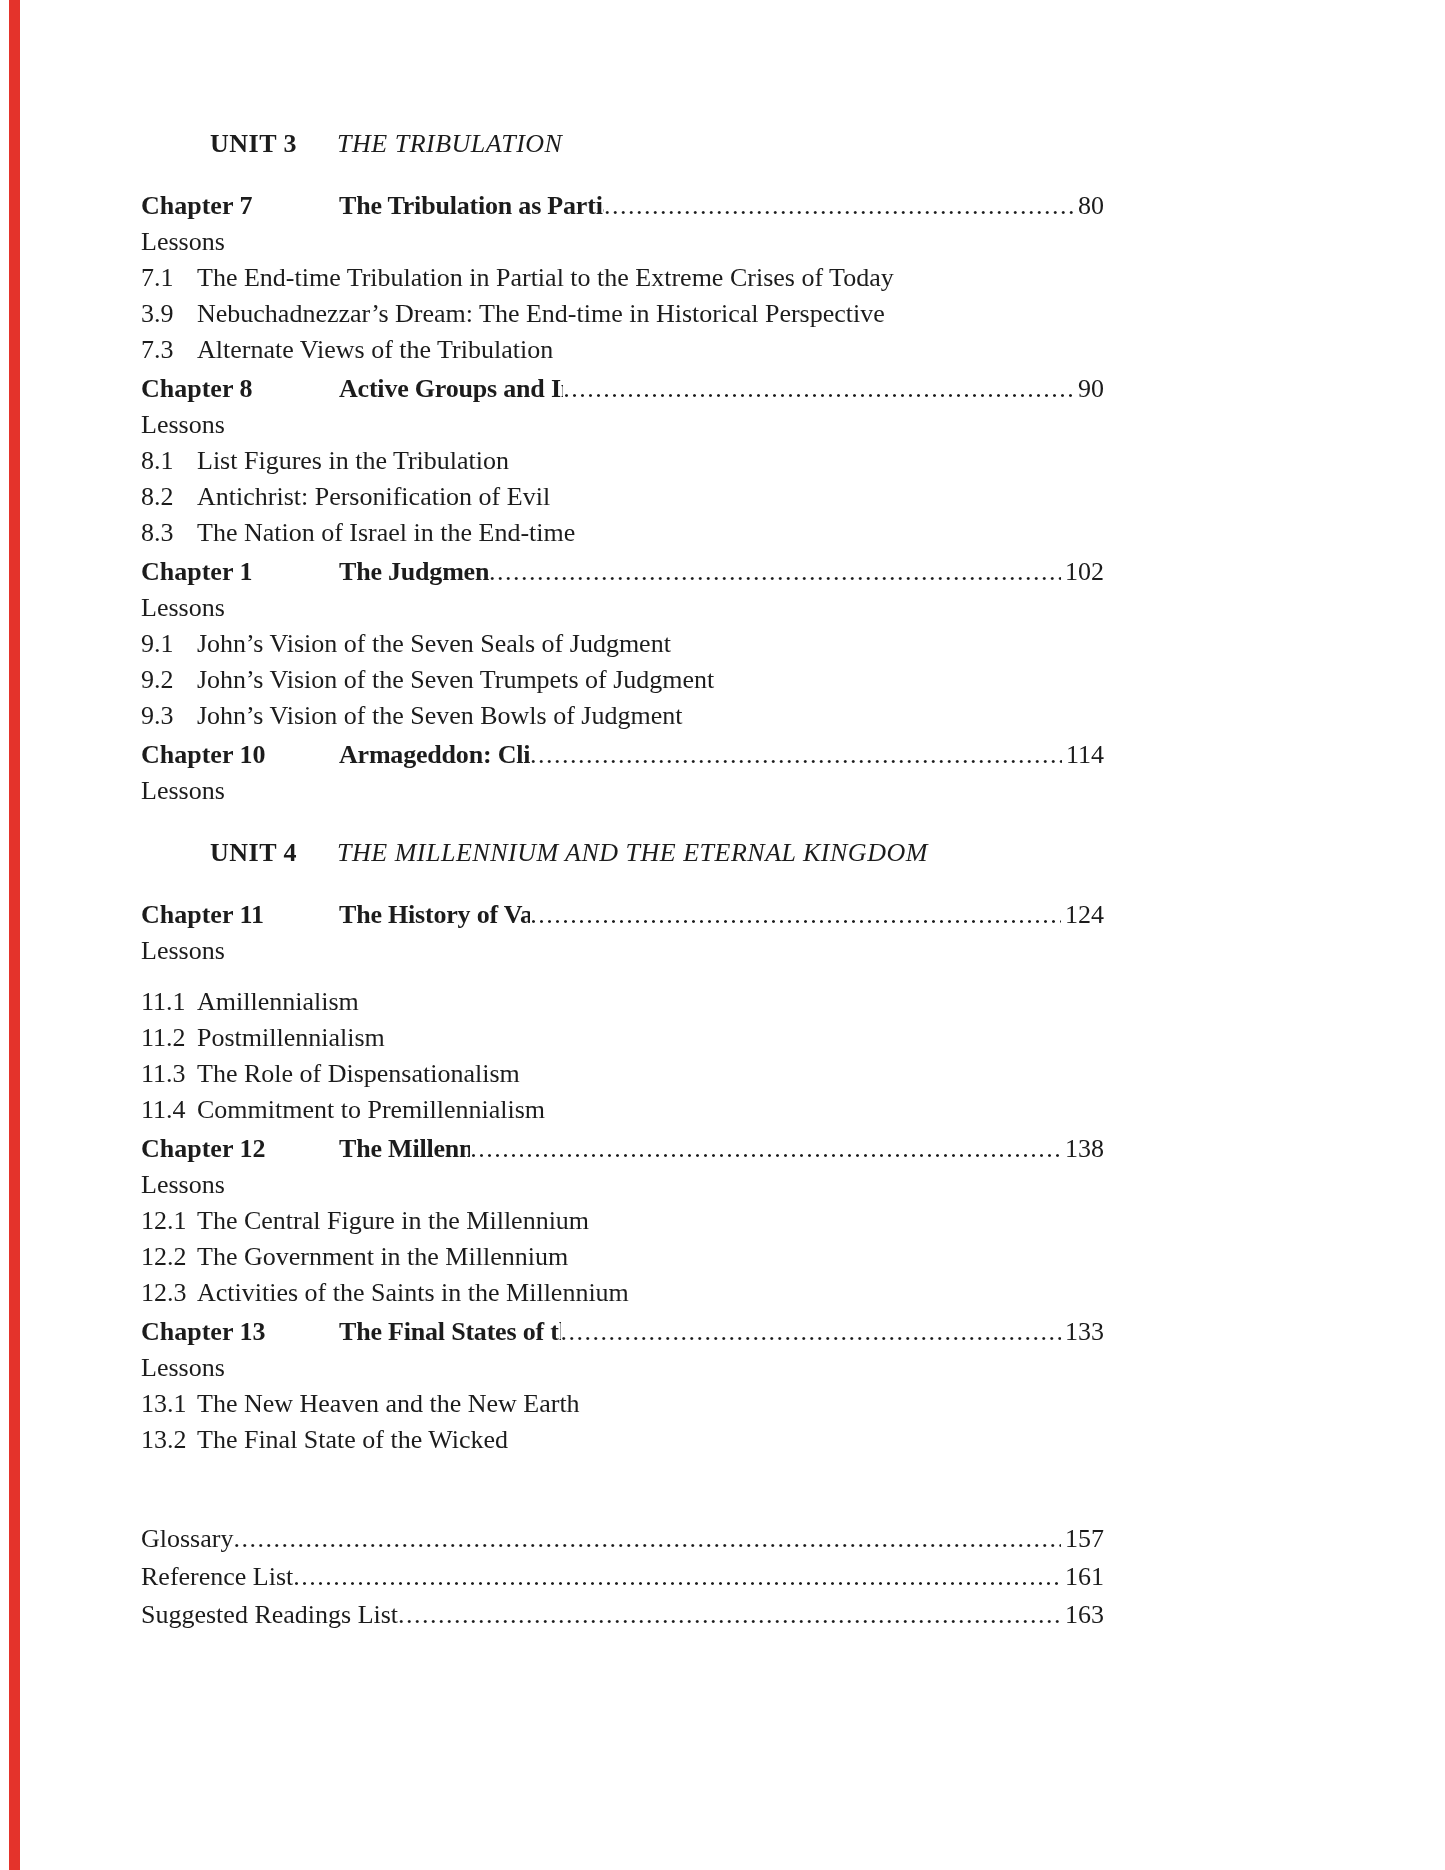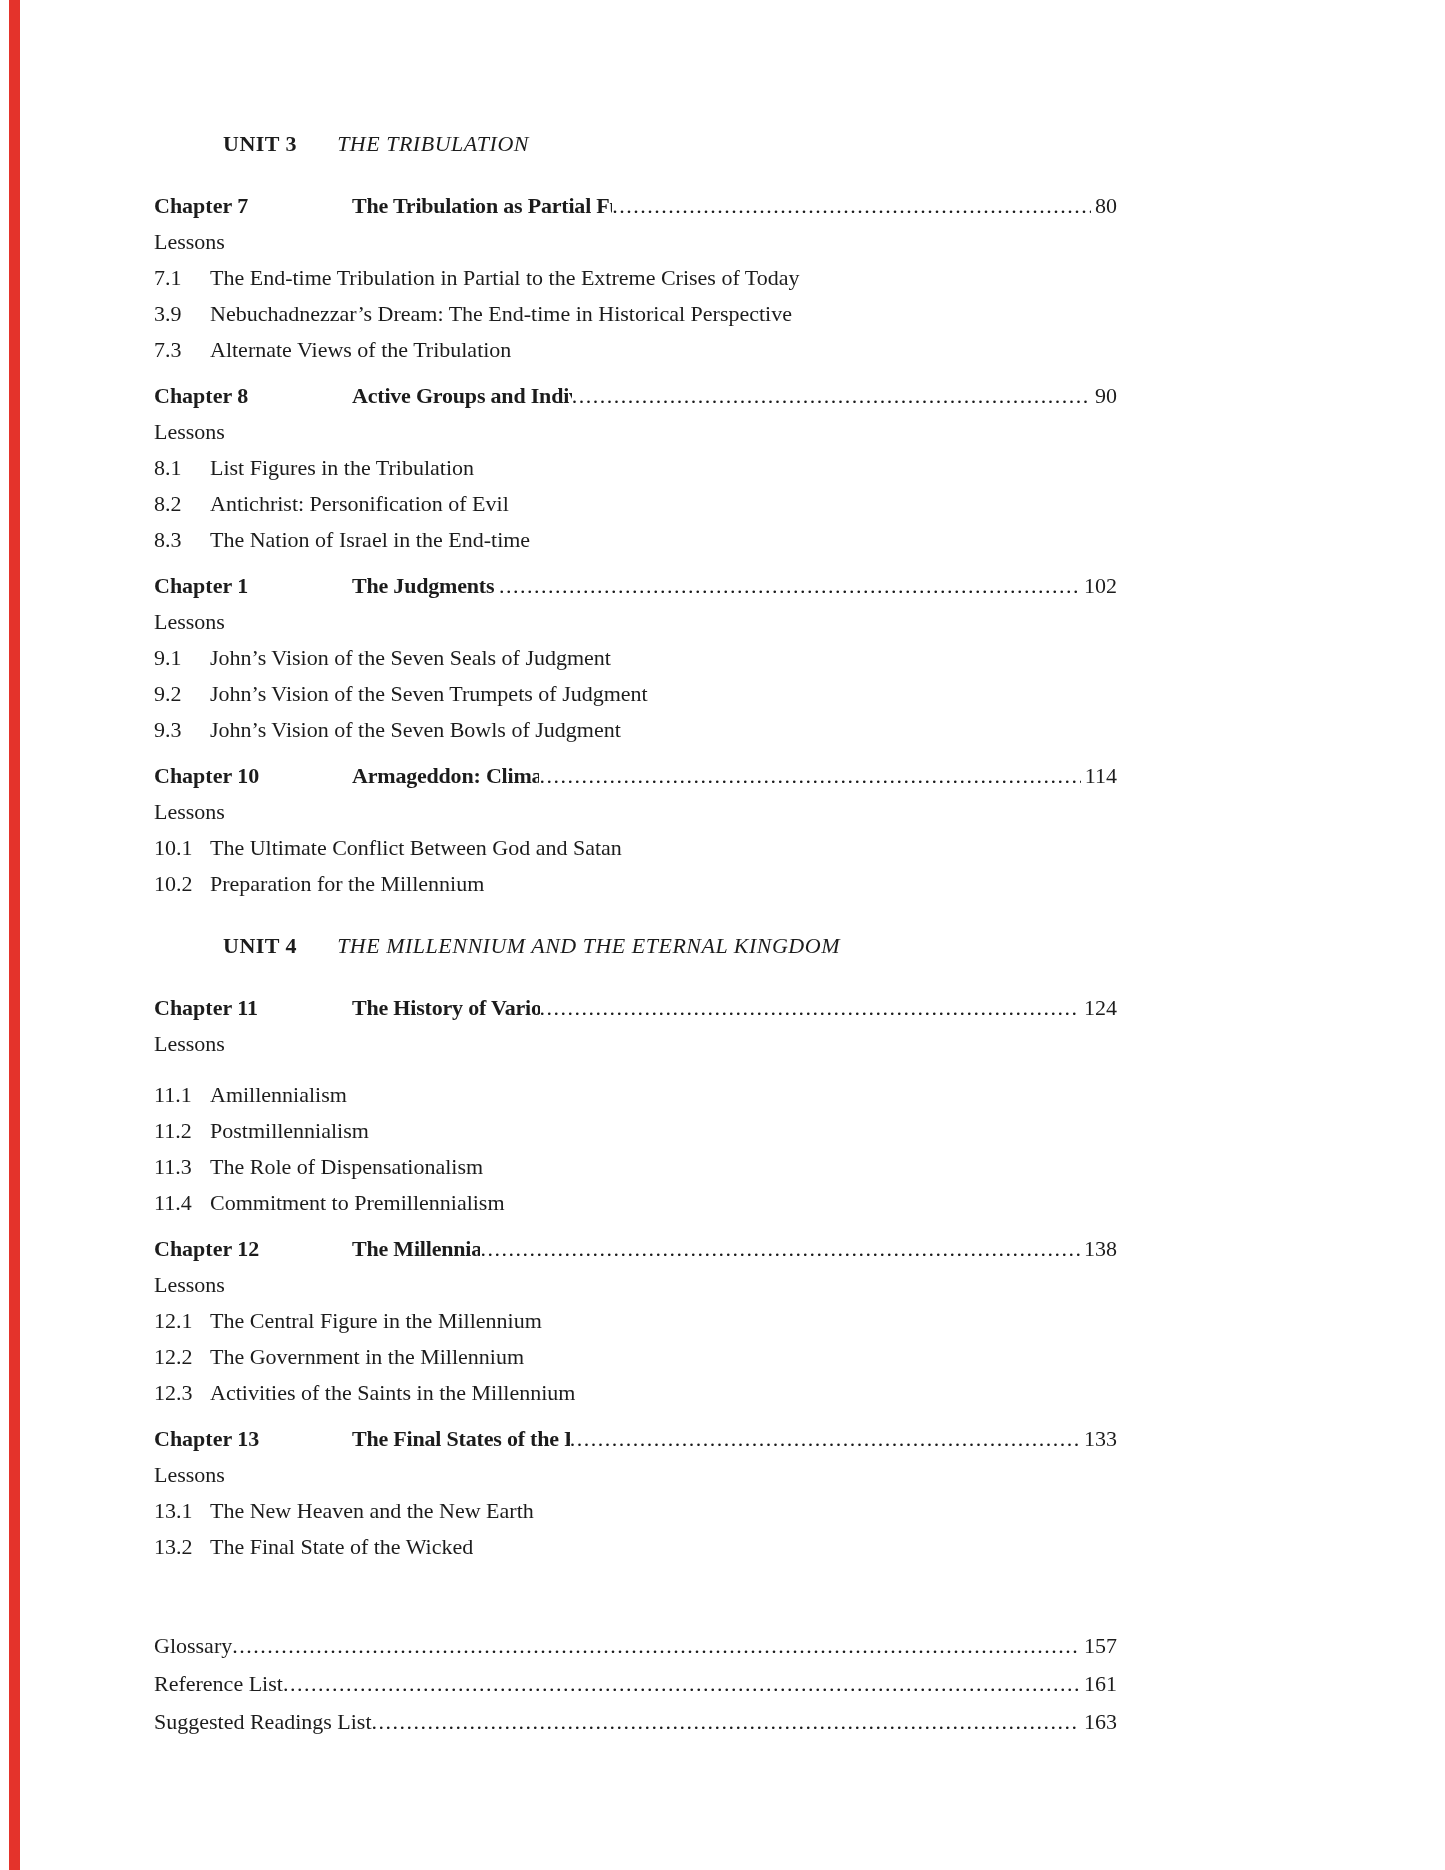--- a/index.html
+++ b/index.html
@@ -9,33 +9,33 @@
     font-family: "Liberation Serif", "DejaVu Serif", serif;
     color: #1c1c1c;
     overflow: hidden;
     position: relative;
   }
   .red-edge {
     position: absolute; left: 9px; top: 0;
     width: 11px; height: 1870px;
   }
   .page {
-    position: absolute; left: 154px; top: 126px;
+    position: absolute; left: 141px; top: 126px;
     width: 963px;
-    font-size: 22px; line-height: 36px;
+    font-size: 26px; line-height: 36px;
   }
   .unit-row {
     padding-left: 69px;
     margin: 26px 0 26px 0;
     white-space: nowrap;
   }
   .unit-row.first { margin-top: 0; }
   .unit-label { font-weight: bold; letter-spacing: 0.5px; }
   .unit-title { font-style: italic; margin-left: 40px; letter-spacing: 0.5px; }
-  .chapter-block { margin-top: 10px; }
+  .chapter-block { margin-top: 3px; }
   .chapter-heading { display: flex; align-items: baseline; flex-wrap: nowrap; }
   .chap-label { flex: 0 0 198px; font-weight: bold; white-space: nowrap; }
   .chap-title { flex: 0 1 auto; font-weight: bold; white-space: nowrap; overflow: hidden; letter-spacing: -0.2px; }
   .leader { flex: 1 1 auto; min-width: 8px; overflow: hidden; white-space: nowrap; }
   .leader::before {
     content: "........................................................................................................................................................";
     letter-spacing: 1.5px;
   }
   .page-num { flex: 0 0 auto; white-space: nowrap; padding-left: 4px; }
   .lessons-label { }
@@ -126,30 +126,20 @@
       </div>
   </div>
     <div class="chapter-block">
     <div class="chapter-heading">
       <span class="chap-label">Chapter 10</span>
       <span class="chap-title">Armageddon: Climax of the Tribulation</span>
       <span class="leader"></span>
       <span class="page-num">114</span>
     </div>
     <div class="lessons-label">Lessons</div>
-    <div class="lessons">
-        <div class="lesson-row">
-    <span class="lesson-num">10.1</span>
-    <span class="lesson-text">The Ultimate Conflict Between God and Satan</span>
-  </div>
-        <div class="lesson-row">
-    <span class="lesson-num">10.2</span>
-    <span class="lesson-text">Preparation for the Millennium</span>
-  </div>
-      </div>
   </div>
     <div class="unit-row">
     <span class="unit-label">UNIT 4</span><span class="unit-title">THE MILLENNIUM AND THE ETERNAL KINGDOM</span>
   </div>
     <div class="chapter-block spaced">
     <div class="chapter-heading">
       <span class="chap-label">Chapter 11</span>
       <span class="chap-title">The History of Various Millennial Views</span>
       <span class="leader"></span>
       <span class="page-num">124</span>

